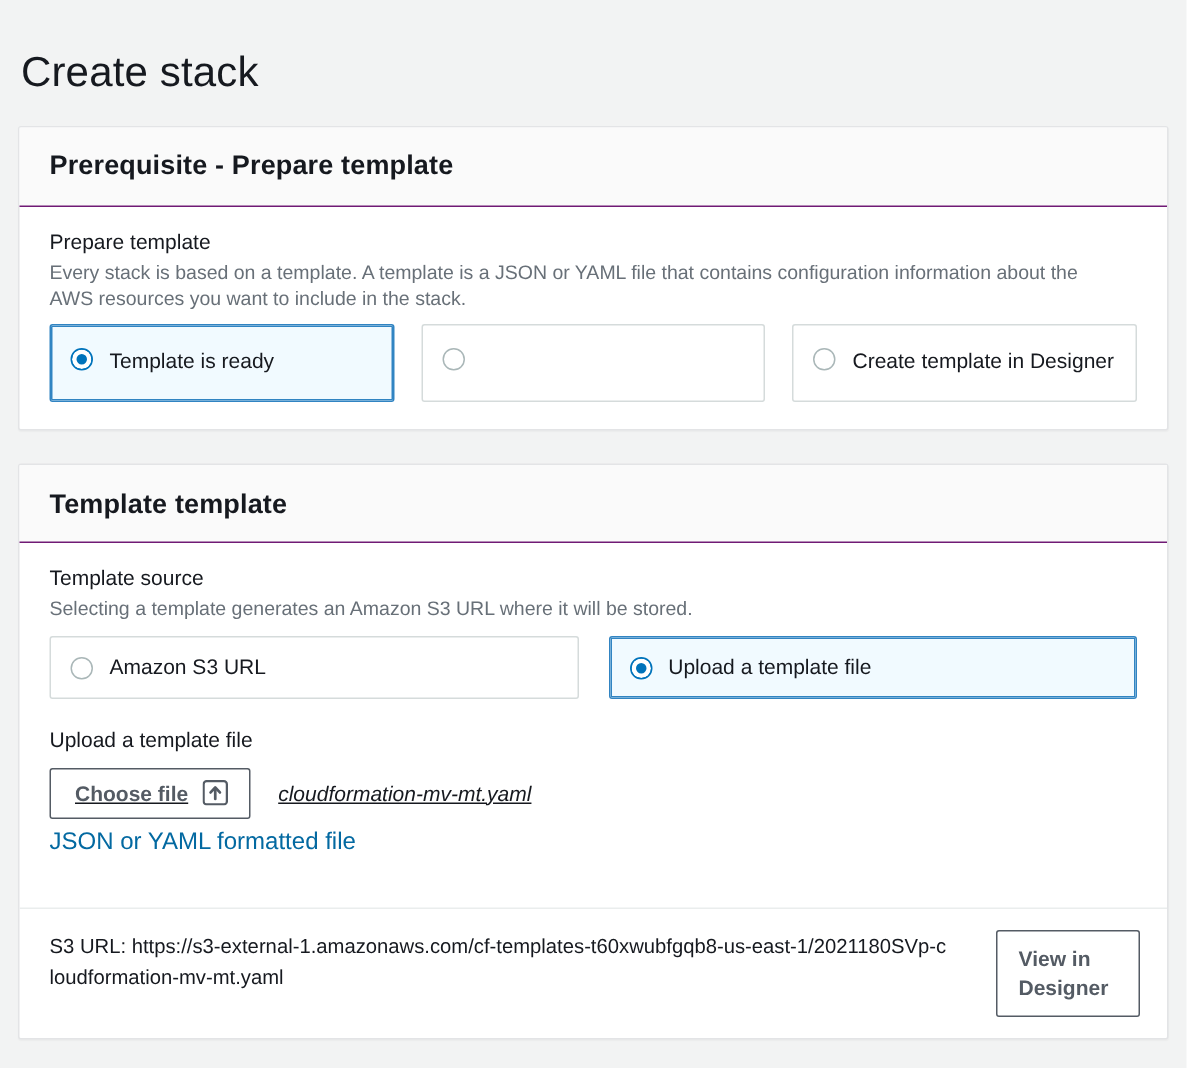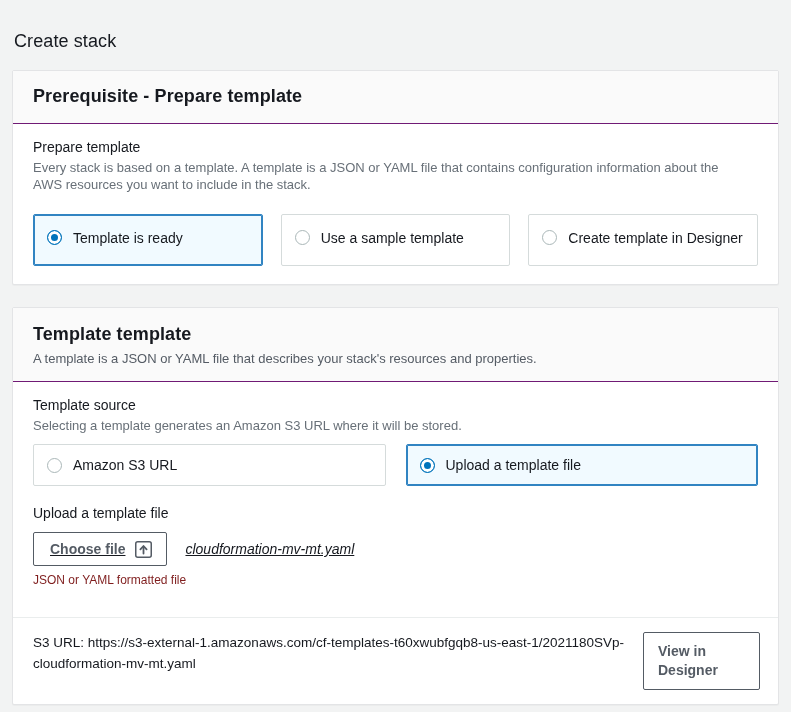--- a/index.html
+++ b/index.html
@@ -17,21 +17,21 @@
   }
 
   .page {
     position: relative;
     width: 791px;
     height: 712px;
     box-sizing: border-box;
   }
 
   .page-title {
-    font-size: 18px;
+    font-size: 28px;
     font-weight: 400;
     color: #16191f;
     padding: 12px 0 0 14px;
     letter-spacing: 0.1px;
     line-height: 34px;
   }
 
   
   .card {
     background: #ffffff;
@@ -80,21 +80,21 @@
     color: #687078;
     margin: 2px 0 0 0;
     line-height: 17px;
     max-width: 700px;
   }
 
   
   .tile-row {
     display: flex;
     gap: 18px;
-    margin-top: 21px;
+    margin-top: 9px;
   }
   .tile {
     flex: 1;
     border: 1px solid #d5dbdb;
     border-radius: 2px;
     background: #ffffff;
     min-height: 52px;
     display: flex;
     align-items: flex-start;
     padding: 14px 14px 14px 13px;
@@ -168,22 +168,22 @@
     height: 17px;
     position: relative;
   }
   .file-name {
     margin-left: 18px;
     font-style: italic;
     font-size: 14px;
     color: #16191f;
   }
   .hint {
-    font-size: 12px;
-    color: #7f1d1d;
+    font-size: 16px;
+    color: #0369a1;
     margin-top: 7px;
   }
 
   
   .s3-strip {
     border-top: 1px solid #eaeded;
     padding: 14px 18px 14px 20px;
     display: flex;
     align-items: flex-start;
     justify-content: space-between;
@@ -200,21 +200,21 @@
   .btn-designer {
     flex: 0 0 auto;
     background: #ffffff;
     border: 1px solid #545b64;
     border-radius: 2px;
     color: #545b64;
     font-size: 14px;
     font-weight: bold;
     line-height: 19px;
     padding: 9px 14px;
-    width: 117px;
+    width: 96px;
     box-sizing: border-box;
     cursor: pointer;
     text-align: left;
   }
 </style>
 </head>
 <body>
 
 <div class="page">
 
@@ -230,36 +230,34 @@
 
       <div class="tile-row">
 
         <div class="tile selected">
           <span class="radio checked"></span>
           <span class="tile-label">Template is ready</span>
         </div>
 
         <div class="tile">
           <span class="radio"></span>
-          <span class="tile-label">Use a sample template</span>
         </div>
 
         <div class="tile two-line">
           <span class="radio"></span>
           <span class="tile-label">Create template in Designer</span>
         </div>
 
       </div>
     </div>
   </section>
 
   <section class="card">
     <div class="card-header tall">
       <h2>Template template</h2>
-      <p class="sub">A template is a JSON or YAML file that describes your stack's resources and properties.</p>
     </div>
 
     <div class="card-body">
       <p class="field-label">Template source</p>
       <p class="field-desc">Selecting a template generates an Amazon S3 URL where it will be stored.</p>
 
       <div class="tile-row source">
         <div class="tile">
           <span class="radio"></span>
           <span class="tile-label">Amazon S3 URL</span>

